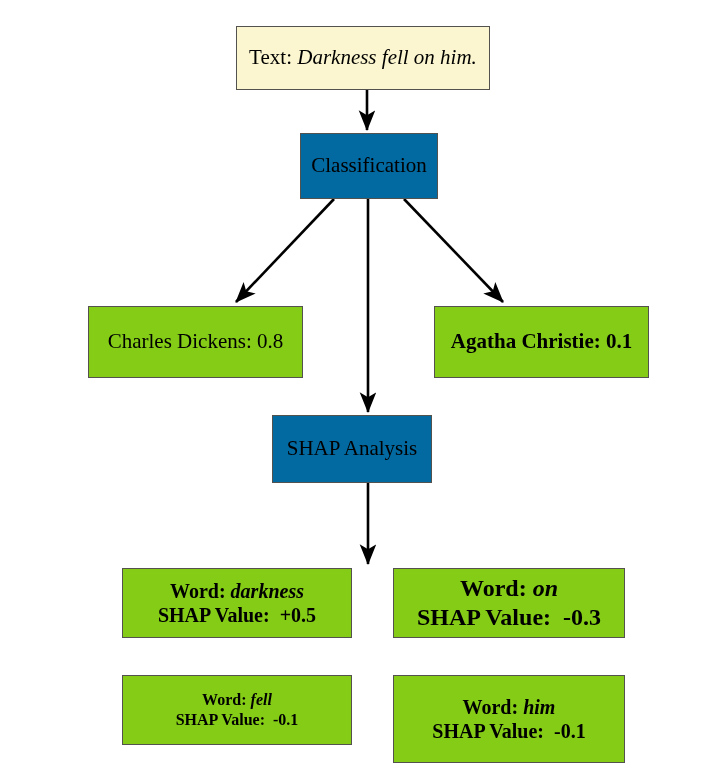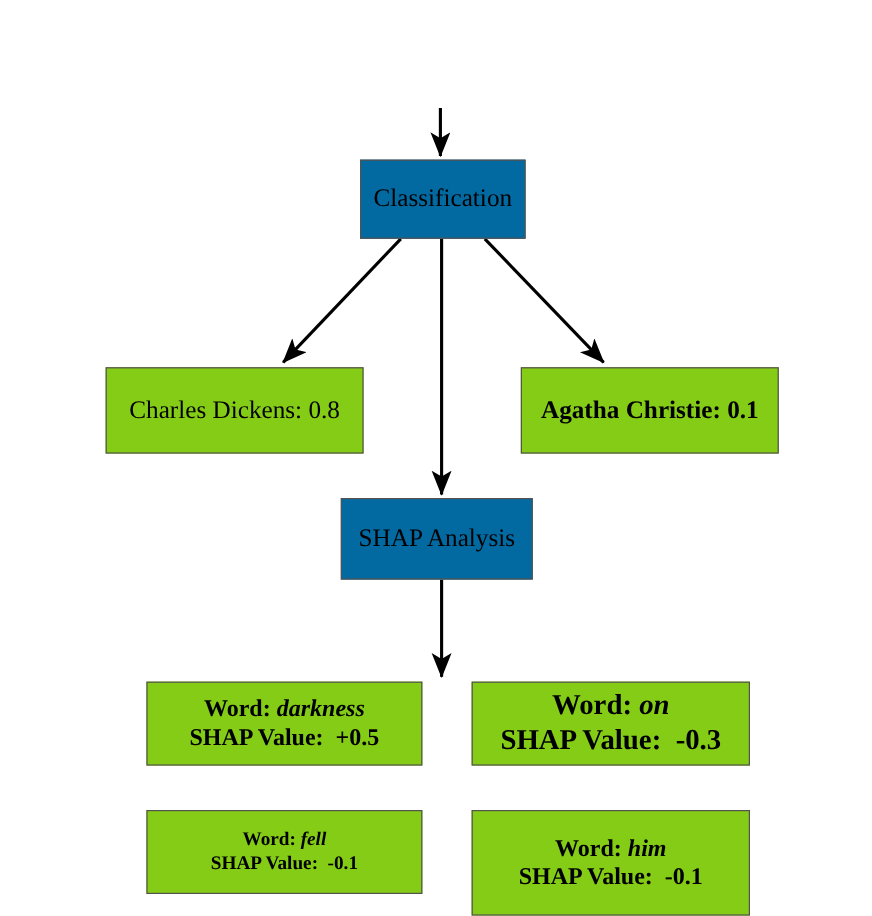--- a/index.html
+++ b/index.html
@@ -62,21 +62,21 @@
     display: block;
     white-space: pre;
     font-weight: bold;
   }
 
   
   #node-text        { left: 236px; top: 26px;  width: 254px; height: 64px;  font-size: 21px; }
   #node-classification { left: 300px; top: 133px; width: 138px; height: 66px; font-size: 21px; }
   #node-dickens     { left: 88px;  top: 306px; width: 215px; height: 72px;  font-size: 21px; }
   #node-christie    { left: 434px; top: 306px; width: 215px; height: 72px;  font-size: 21px; font-weight: bold; }
-  #node-shap        { left: 284px; top: 415px; width: 160px; height: 68px;  font-size: 21px; }
+  #node-shap        { left: 272px; top: 415px; width: 160px; height: 68px;  font-size: 21px; }
   #node-word-darkness { left: 122px; top: 568px; width: 230px; height: 70px; font-size: 20px; }
   #node-word-on       { left: 393px; top: 568px; width: 232px; height: 70px; font-size: 24px; }
   #node-word-fell     { left: 122px; top: 675px; width: 230px; height: 70px; font-size: 16px; }
   #node-word-him      { left: 393px; top: 675px; width: 232px; height: 88px; font-size: 20px; }
 </style>
 </head>
 <body>
 
 <div id="canvas">
 
@@ -91,20 +91,23 @@
 
     <line x1="334" y1="199" x2="236" y2="302" stroke="#000000" stroke-width="2.6" marker-end="url(#arrowhead)"></line>
 
     <line x1="368" y1="199" x2="368" y2="412" stroke="#000000" stroke-width="2.6" marker-end="url(#arrowhead)"></line>
 
     <line x1="404" y1="199" x2="503" y2="302" stroke="#000000" stroke-width="2.6" marker-end="url(#arrowhead)"></line>
 
     <line x1="368" y1="483" x2="368" y2="564" stroke="#000000" stroke-width="2.6" marker-end="url(#arrowhead)"></line>
   </svg>
 
+  <div class="node node-text" id="node-text">
+    <span class="lbl"><span>Text:</span> <span class="em">Darkness fell on him.</span></span>
+  </div>
 
   <div class="node node-process" id="node-classification">
     <span class="lbl">Classification</span>
   </div>
 
   <div class="node node-result" id="node-dickens">
     <span class="lbl">Charles Dickens: 0.8</span>
   </div>
 
   <div class="node node-result" id="node-christie">

